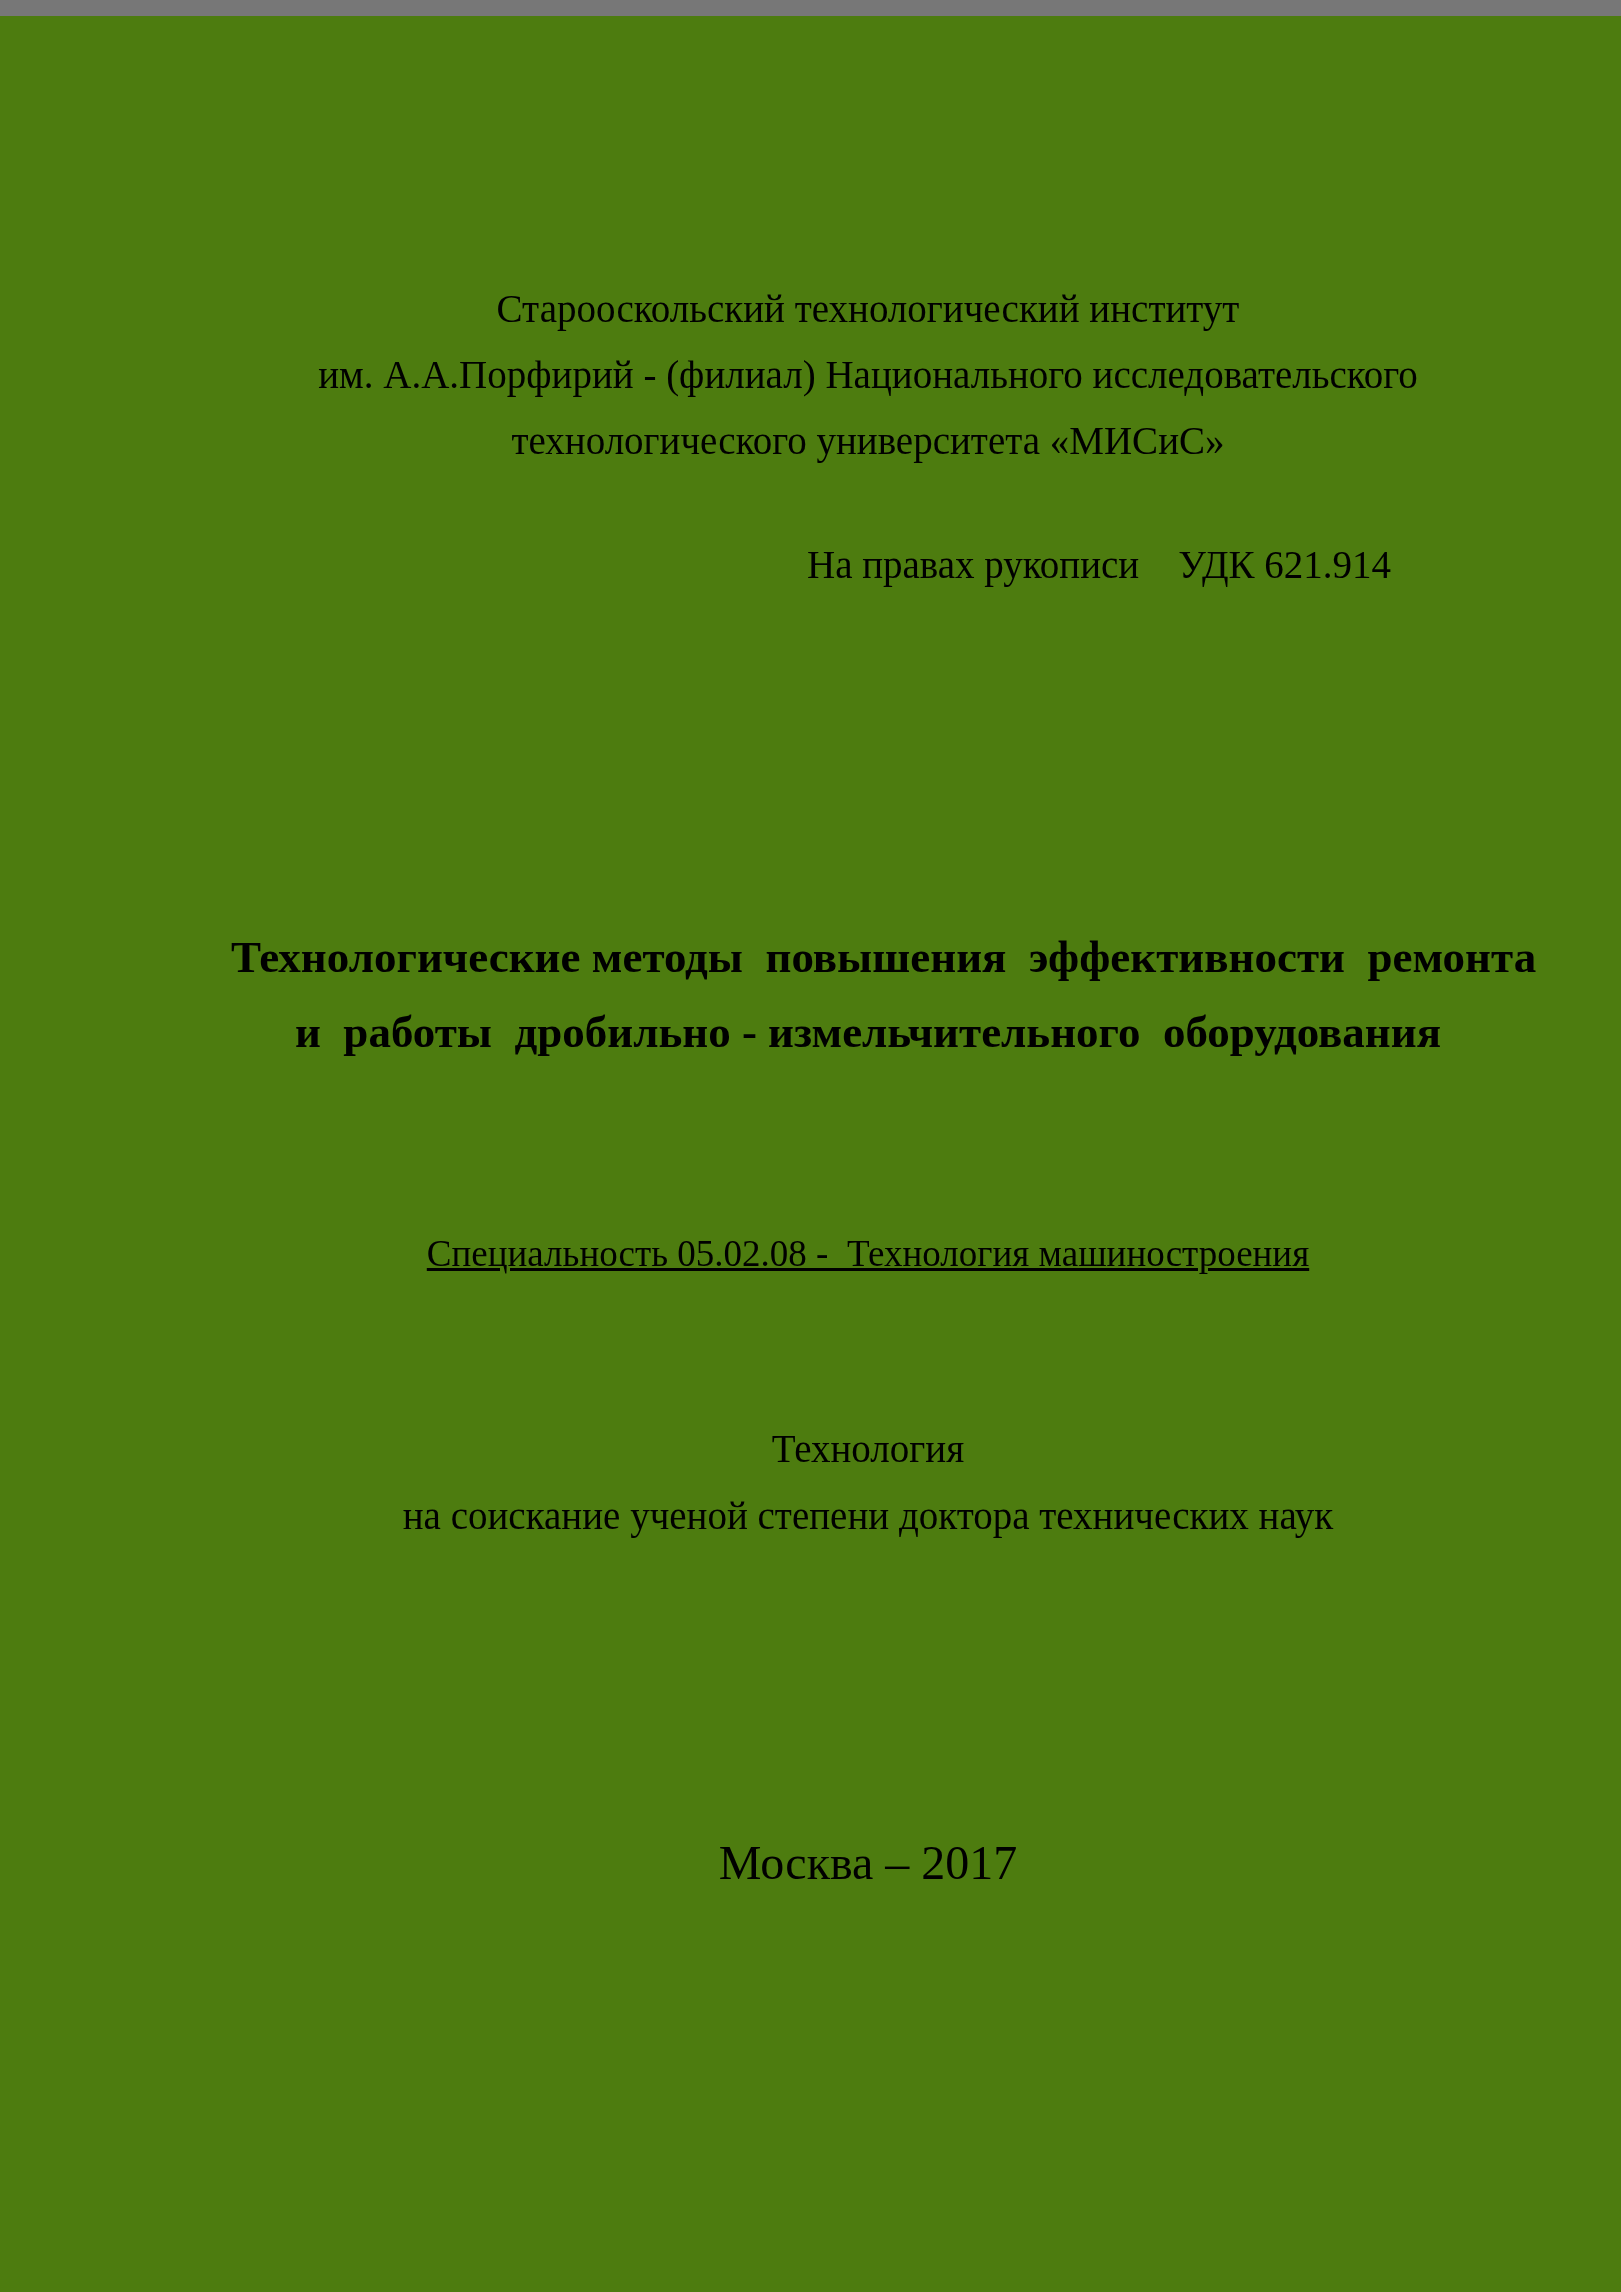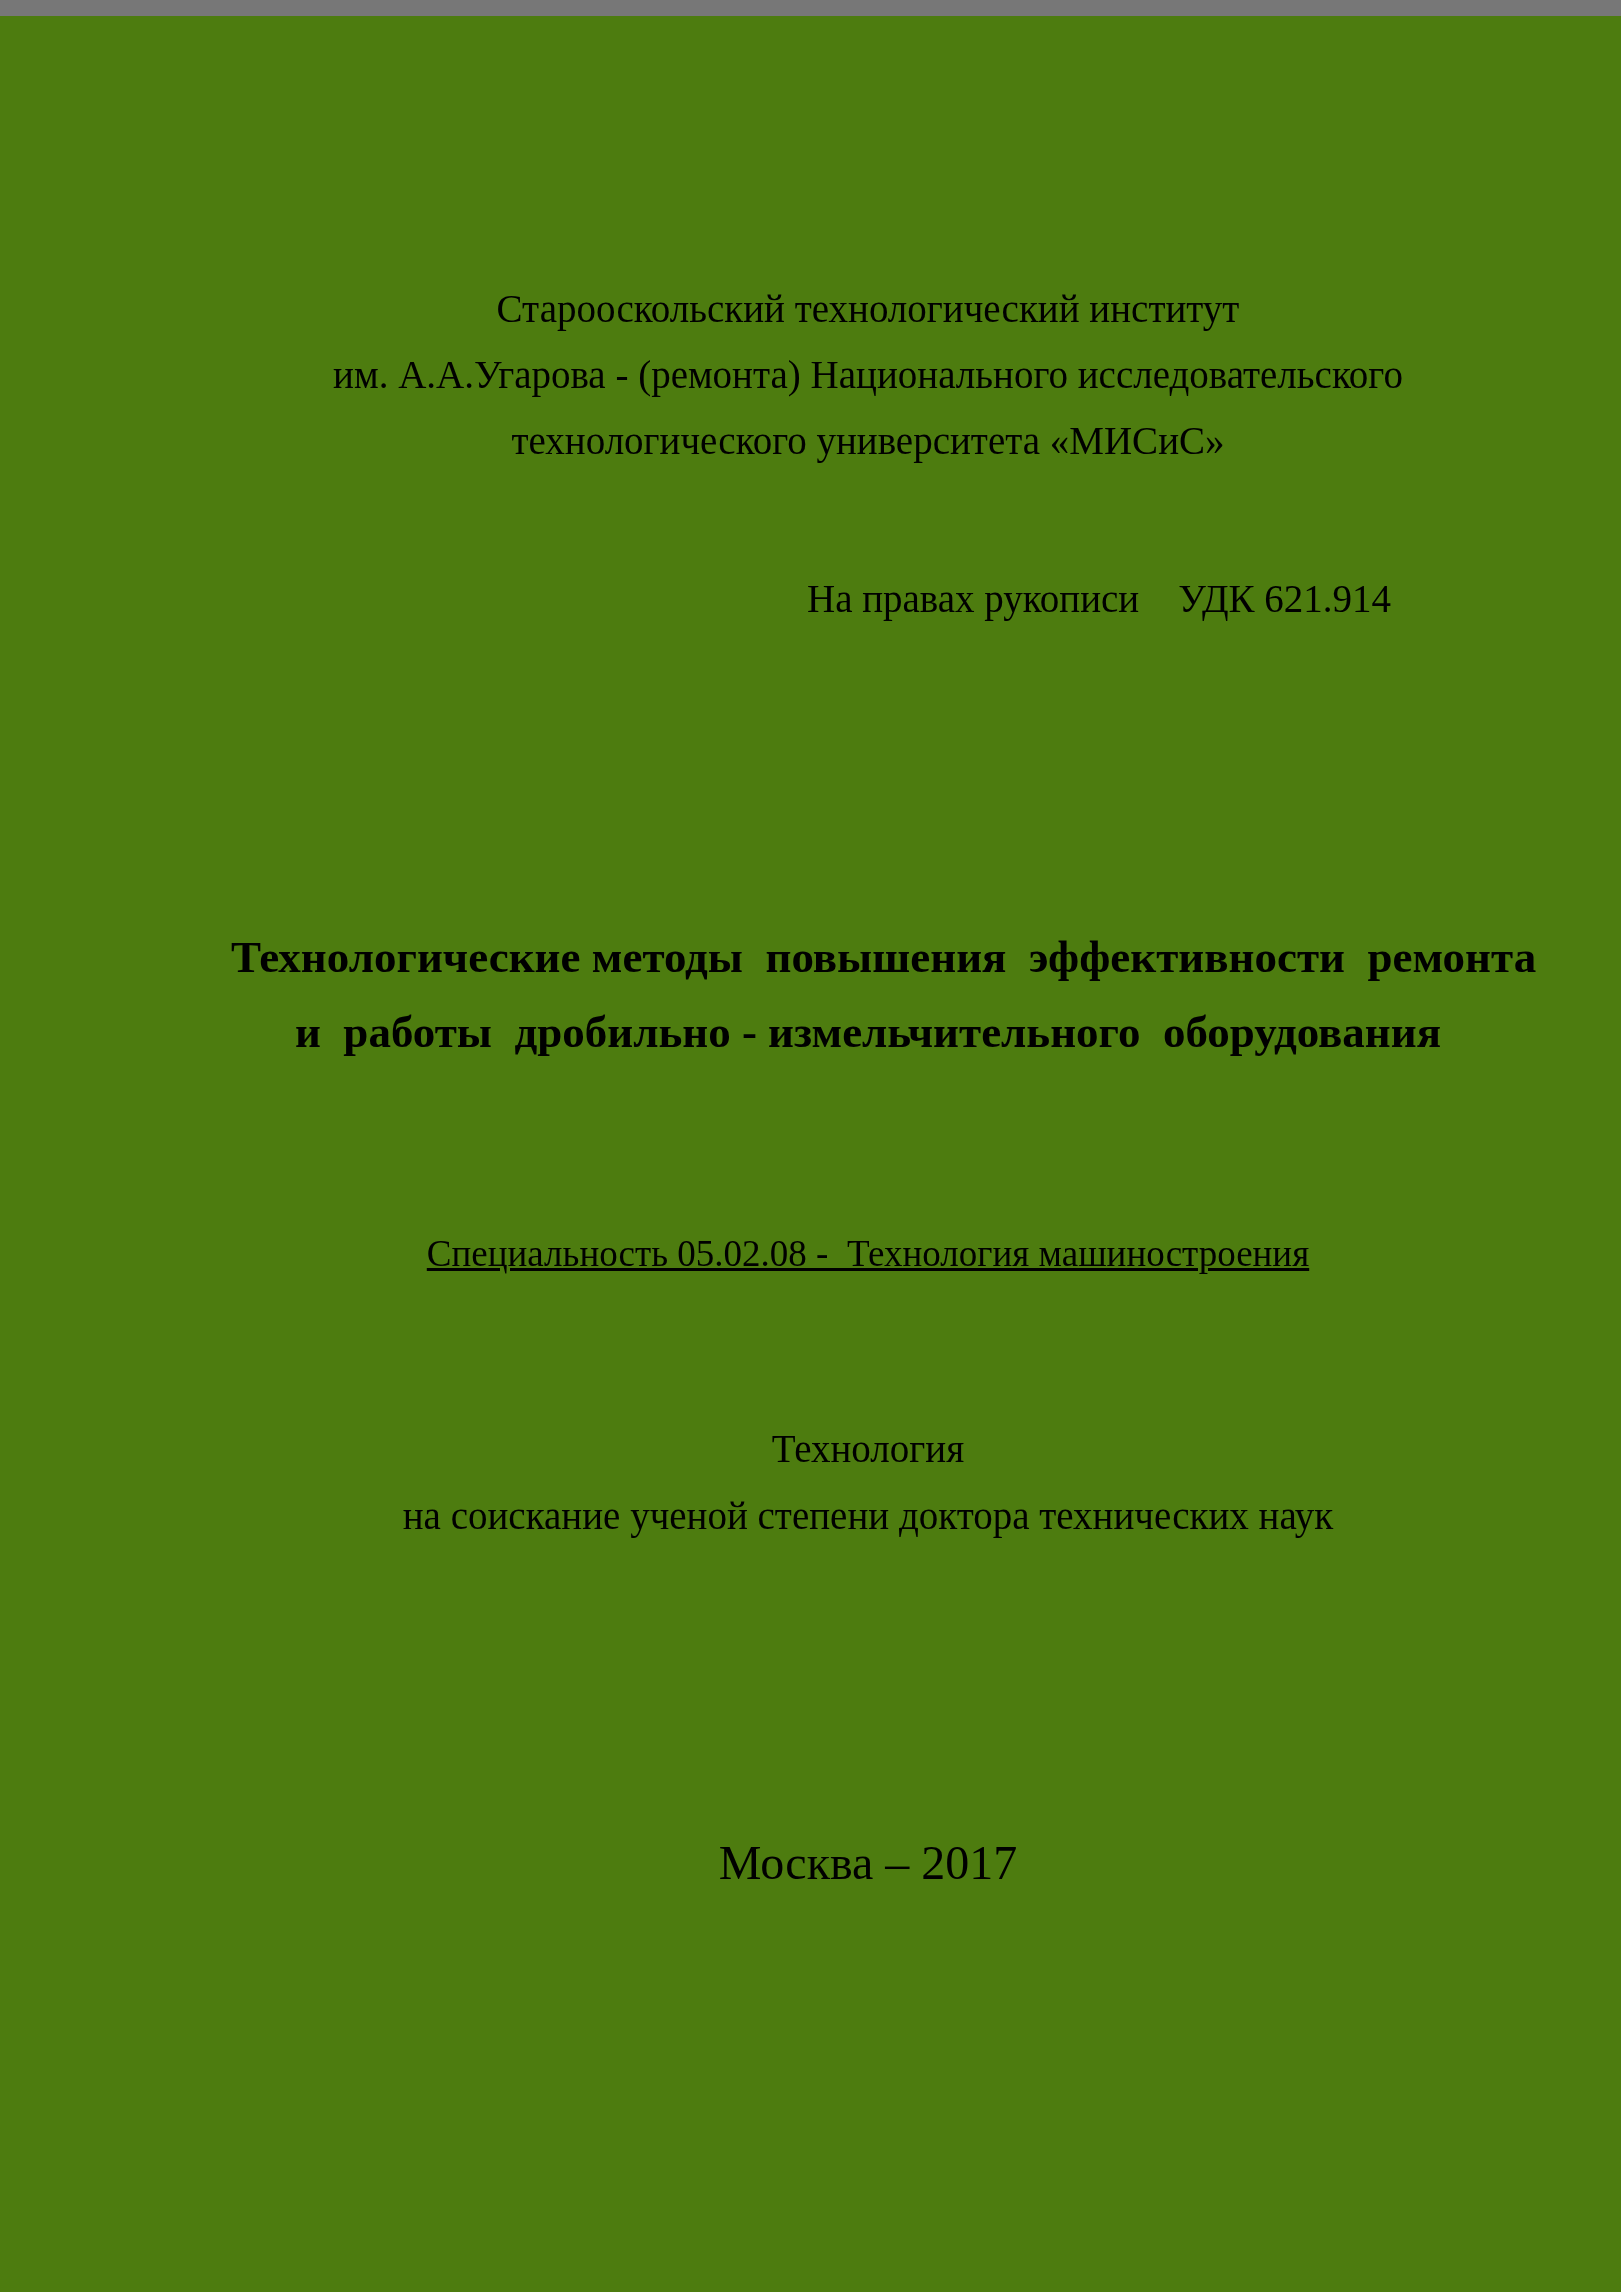--- a/index.html
+++ b/index.html
@@ -25,21 +25,21 @@
   }
   .line {
     white-space: pre;      
   }
   .institution {
     top: 260px;
     font-size: 39px;
     line-height: 66px;
   }
   .manuscript-note {
-    top: 550px;
+    top: 516px;
     font-size: 39px;
     line-height: 66px;
     text-align: right;
     padding-right: 114px;
   }
   .author {
     top: 717px;
     font-size: 41px;
     line-height: 59px;
     font-weight: bold;
@@ -67,21 +67,21 @@
     line-height: 59px;
   }
 </style>
 </head>
 <body>
 
 <div class="page">
 
   <div class="block institution">
     <div class="line">Старооскольский технологический институт</div>
-    <div class="line">им. А.А.Угарова - (ремонта) Национального исследовательского</div>
+    <div class="line">им. А.А.Порфирий - (филиал) Национального исследовательского</div>
     <div class="line">технологического университета «МИСиС»</div>
   </div>
 
   <div class="block manuscript-note">
     <span class="line">На правах рукописи    УДК 621.914</span>
   </div>
 
 
   <div class="block diss-title">
     <div class="line">Технологические методы  повышения  эффективности  ремонта</div>

